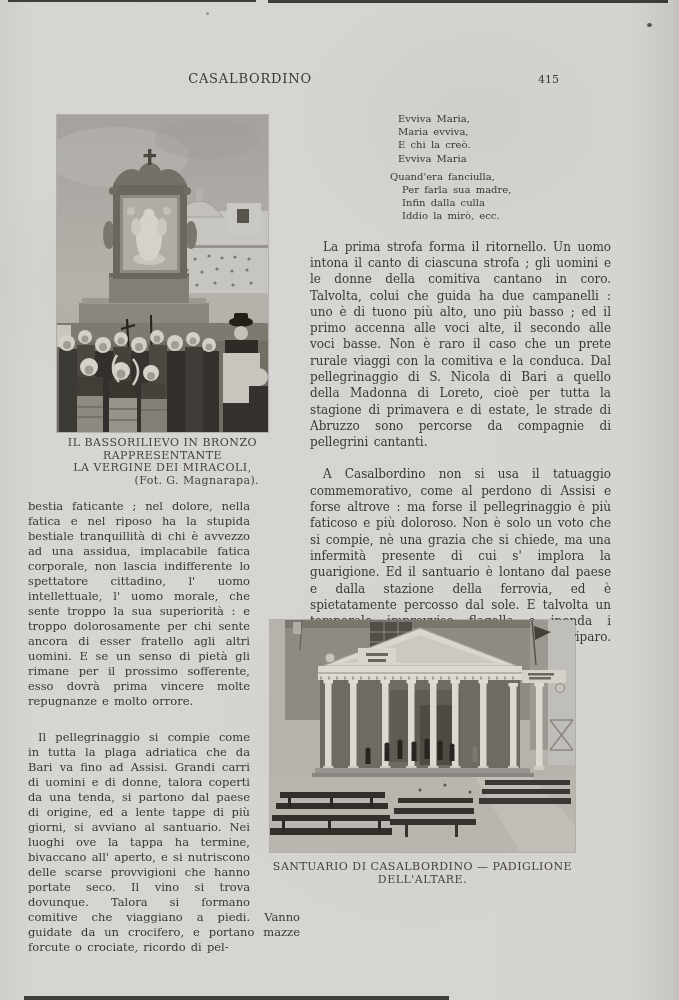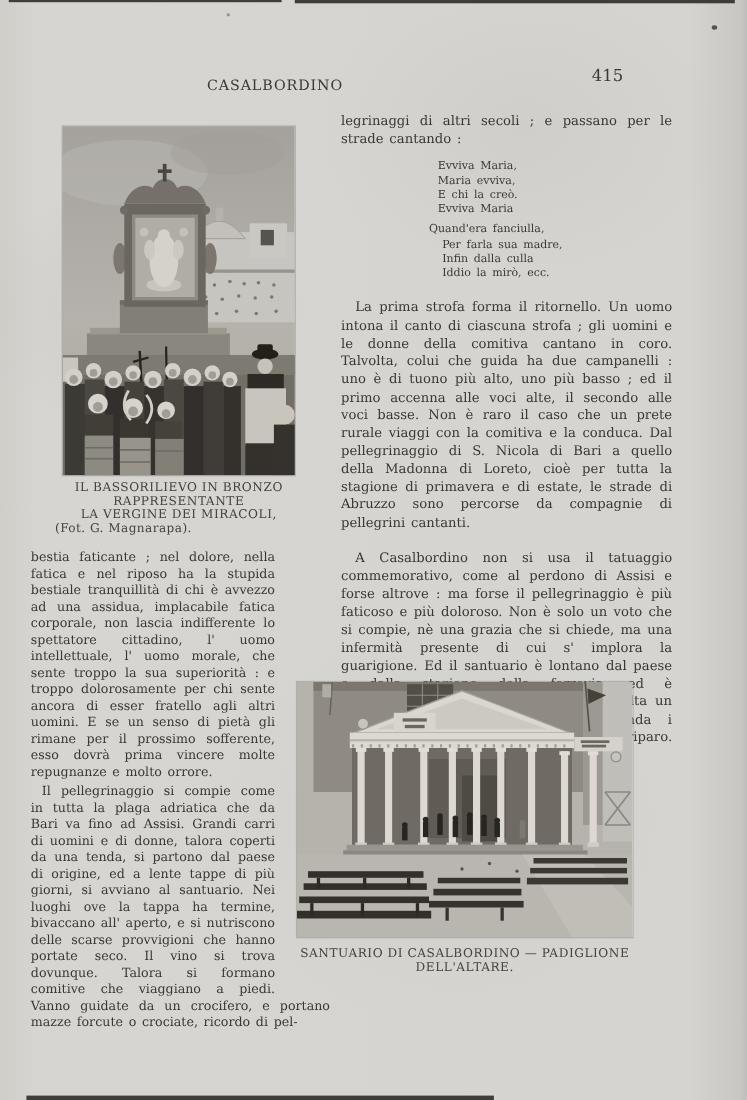--- a/index.html
+++ b/index.html
@@ -13,34 +13,34 @@
     background-color:#d4d3cf;
     font-family:"DejaVu Serif","Liberation Serif",serif;
     color:#3a3835;
   }
   .abs{position:absolute;}
   .artifact{background:#1d1c19;opacity:.82;}
   .speck{border-radius:50%;background:#56534c;}
 
   .hdr-title{left:170px;top:71px;width:160px;text-align:center;
     font-size:13px;letter-spacing:.8px;color:#3b3936;}
-  .hdr-num{left:538px;top:60px;width:40px;font-size:15px;color:#3b3936;}
+  .hdr-num{left:538px;top:73px;width:40px;font-size:11px;color:#3b3936;}
 
   .photo{box-shadow:0 0 0 1px rgba(95,92,86,.30);}
   .photo svg{display:block;}
 
   .caption{font-size:11px;line-height:12.5px;letter-spacing:.5px;color:#45423e;}
   .cap-center{text-align:center;}
-  .cap-credit{text-align:left;padding-right:16px;letter-spacing:.4px;}
+  .cap-credit{text-align:right;padding-right:16px;letter-spacing:.4px;}
 
   .col{text-align:justify;word-spacing:1.5px;}
   .col p{margin:0;}
   .col-left{left:28px;top:499px;width:272px;font-size:11.5px;line-height:15px;}
   .col-left .intrusion{float:right;width:50px;height:300px;margin-top:105px;}
-  .col-left p.indent{text-indent:10px;margin-top:3px;}
+  .col-left p.indent{text-indent:10px;margin-top:21px;}
   .col-right{left:310px;top:102px;width:301px;font-size:12px;line-height:16.3px;}
   .col-right p.indent{text-indent:13px;margin-top:16px;}
 
   .poem{margin:10px 0 10px 80px;font-size:10px;line-height:13.2px;
     text-align:left;word-spacing:2px;}
   .poem .s1 div{margin-left:8px;}
   .poem .s2{margin-top:5px;}
   .poem .s2 div{margin-left:12px;}
   .poem .s2 div:first-child{margin-left:0;}
 
@@ -199,21 +199,20 @@
   <div class="cap-credit">(Fot. G. Magnarapa).</div>
 </div>
 
 <div class="abs col col-left">
   <div class="intrusion"></div>
   <p>bestia faticante ; nel dolore, nella fatica e nel riposo ha la stupida bestiale tranquillità di chi è avvezzo ad una assidua, implacabile fatica corporale, non lascia indifferente lo spettatore cittadino, l' uomo intellettuale, l' uomo morale, che sente troppo la sua superiorità : e troppo dolorosamente per chi sente ancora di esser fratello agli altri uomini. E se un senso di pietà gli rimane per il prossimo sofferente, esso dovrà prima vincere molte repugnanze e molto orrore.</p>
   <p class="indent">Il pellegrinaggio si compie come in tutta la plaga adriatica che da Bari va fino ad Assisi. Grandi carri di uomini e di donne, talora coperti da una tenda, si partono dal paese di  origine, ed a lente tappe di più giorni, si avviano al santuario. Nei luoghi ove la tappa ha termine, bivaccano all' aperto, e si nutriscono delle scarse provvigioni che hanno portate seco. Il vino si trova dovunque. Talora si formano comitive che viaggiano a piedi. Vanno guidate da un crocifero, e portano mazze forcute o crociate, ricordo di pel-</p>
 </div>
 
 <div class="abs col col-right">
-  <p>legrinaggi di altri secoli ;  e passano per le strade cantando :</p>
   <div class="poem">
     <div class="s1">
       <div>Evviva Maria,</div>
       <div>Maria evviva,</div>
       <div>E chi la creò.</div>
       <div>Evviva Maria</div>
     </div>
     <div class="s2">
       <div>Quand'era fanciulla,</div>
       <div>Per farla sua madre,</div>

